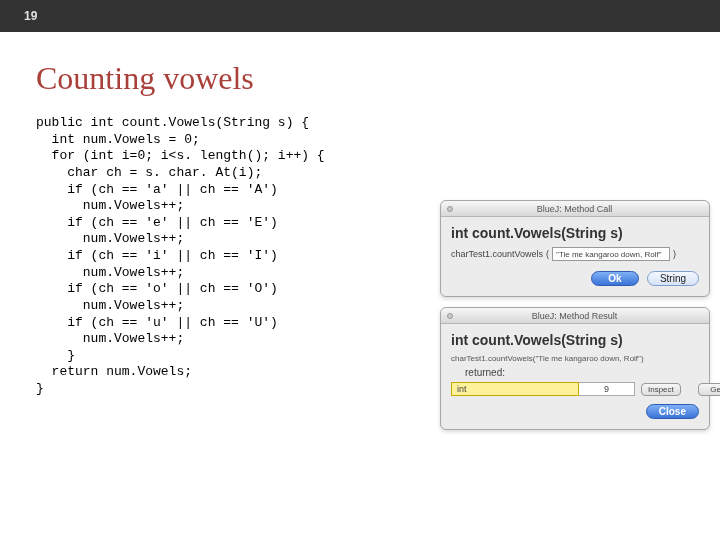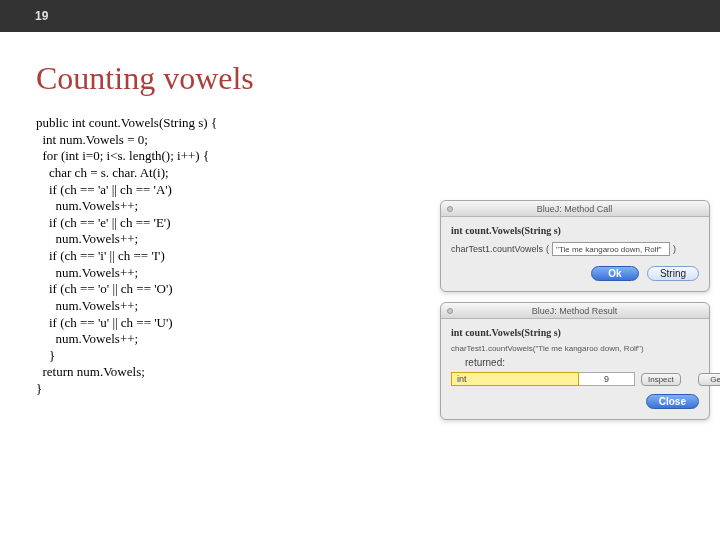--- a/index.html
+++ b/index.html
@@ -9,42 +9,42 @@
     background: #ffffff;
     font-family: Georgia, 'Times New Roman', serif;
     position: relative;
     overflow: hidden;
   }
   .header-bar {
     background: #333333;
     height: 32px;
     display: flex;
     align-items: center;
-    padding-left: 35px;
+    padding-left: 24px;
   }
   .page-num {
     color: #e0e0e0;
     font-family: Arial, sans-serif;
     font-size: 12px;
     font-weight: bold;
   }
   .title {
     font-family: Georgia, 'Times New Roman', serif;
     color: #a9403a;
     font-size: 32px;
     font-weight: normal;
     margin: 28px 0 18px 36px;
   }
   .content-row {
     display: flex;
     align-items: flex-start;
     padding-left: 36px;
   }
   .code {
-    font-family: Liberation Serif, serif;
+    font-family: Liberation Mono, monospace;
     font-size: 13px;
     line-height: 1.28;
     white-space: pre;
     color: #000;
   }
   .dialogs {
     position: absolute;
     right: 10px;
     top: 200px;
     width: 270px;
@@ -80,25 +80,24 @@
     position: absolute;
     left: 0; right: 1px;
     text-align: center;
     font-size: 9px;
     color: #555;
   }
   .dlg-body {
     padding: 8px 10px 10px 10px;
   }
   .sig {
-    font-size: 10px;
+    font-size: 14px;
     font-weight: bold;
     color: #333;
     margin-bottom: 6px;
-    font-family: Liberation Serif, serif;
   }
   .call-row {
     display: flex;
     align-items: center;
     gap: 3px;
     margin-bottom: 10px;
     font-size: 9px;
   }
   .call-input {
     border: 1px solid #999;

